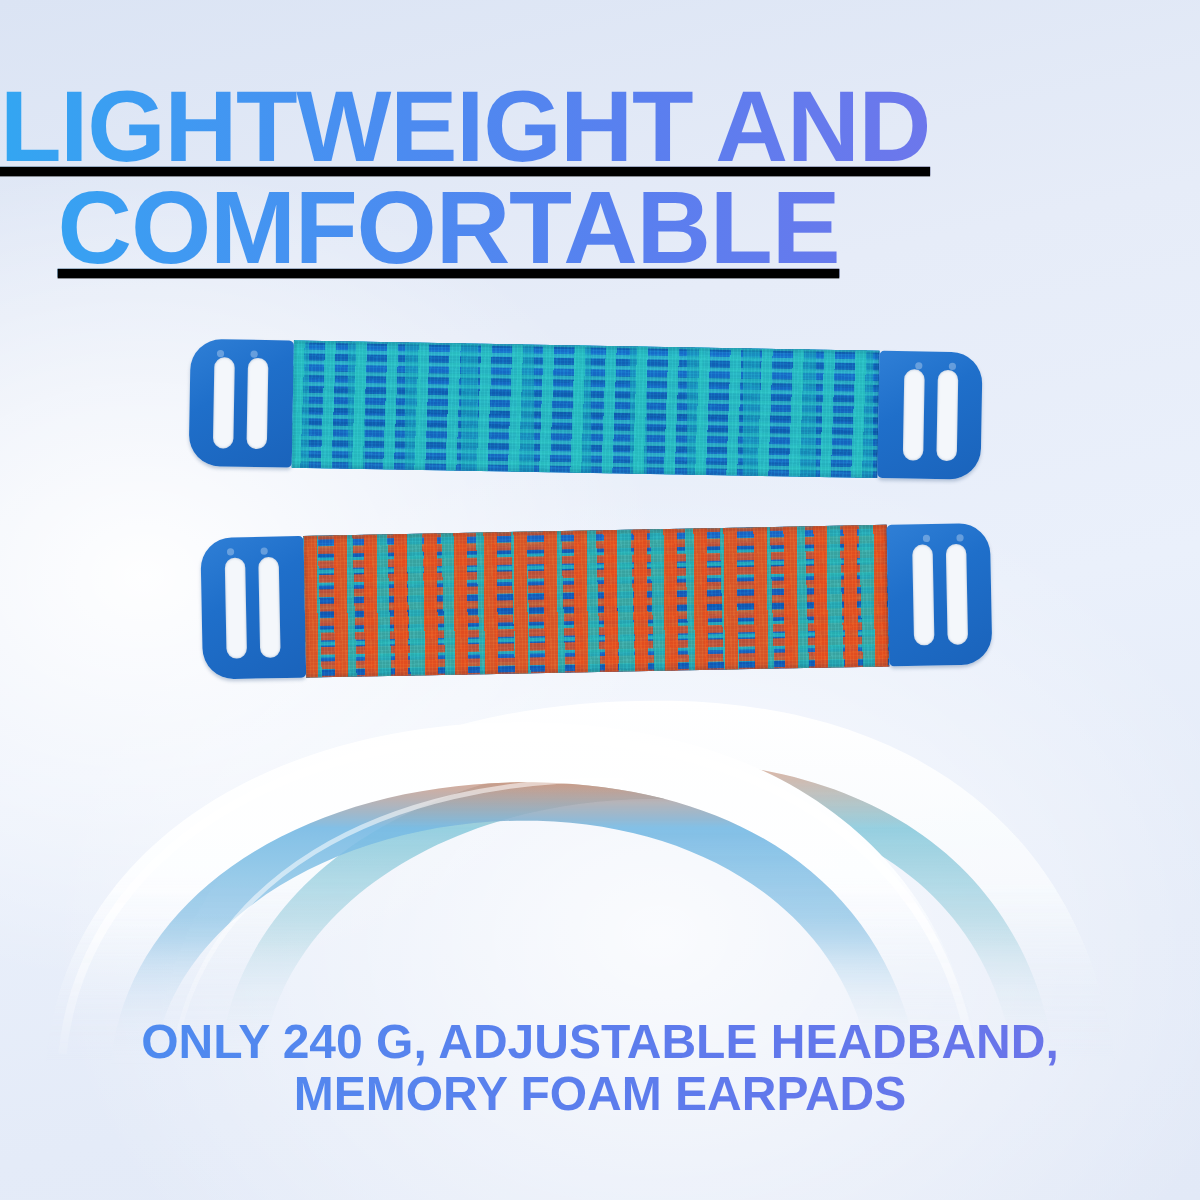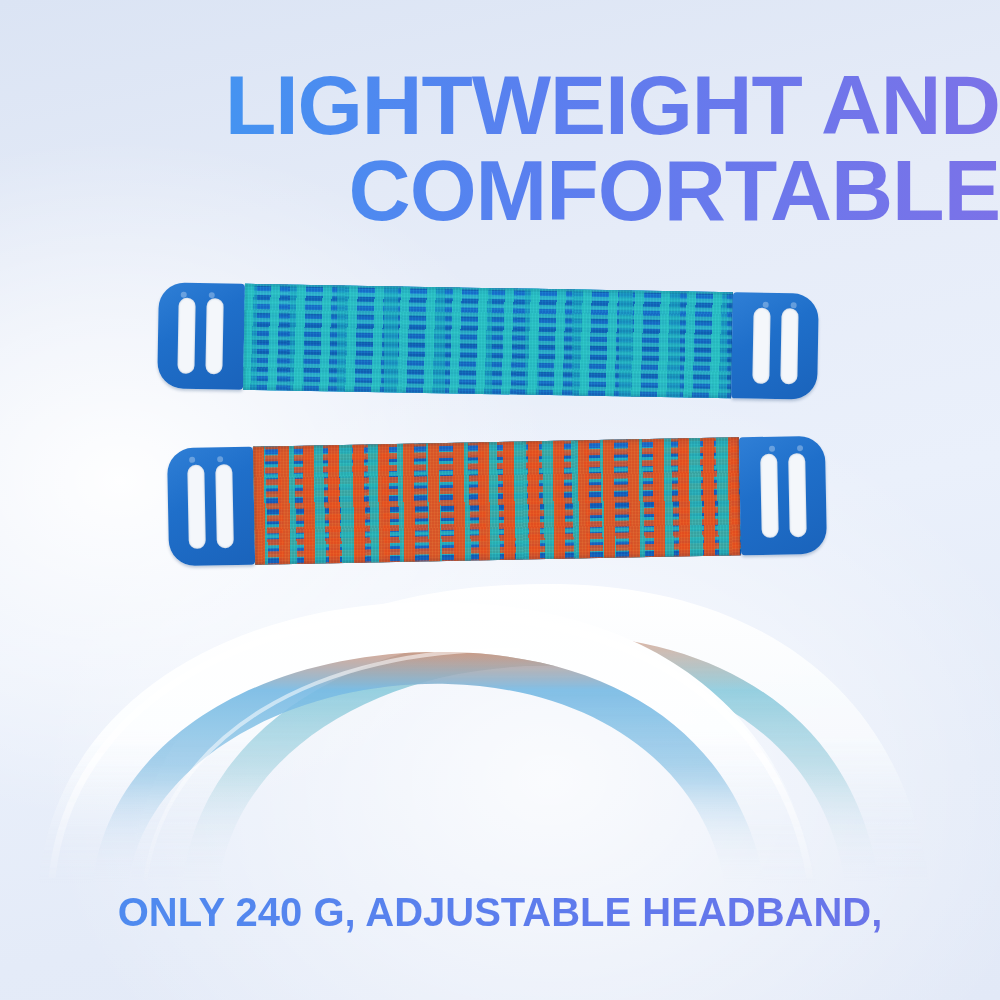--- a/index.html
+++ b/index.html
@@ -12,22 +12,22 @@
     position:relative;width:1000px;height:1000px;overflow:hidden;
     background:
       radial-gradient(ellipse 70% 55% at 12% 48%, rgba(255,255,255,.95) 0%, rgba(255,255,255,0) 62%),
       radial-gradient(ellipse 75% 60% at 55% 78%, rgba(255,255,255,.80) 0%, rgba(255,255,255,0) 68%),
       linear-gradient(168deg,#dbe4f4 0%,#e6ecf8 30%,#eaf0fb 55%,#e4ebf8 80%,#e2e9f7 100%);
   }
 
   
   .headline{
     position:absolute;left:0;right:0;top:66px;
-    text-align:right;line-height:.95;
-    font-weight:700;font-size:84px;letter-spacing:-1px;
+    text-align:left;line-height:.95;
+    font-weight:700;font-size:84px;letter-spacing:-1px;text-decoration:underline;
     -webkit-font-smoothing:antialiased;
   }
   .headline .ln{
     display:block;white-space:nowrap;
     background-image:linear-gradient(90deg,#33a6f2 0%,#3f9af2 14%,#4c8bf0 34%,#5a7fef 54%,#6a78ec 74%,#7b72e8 100%);
     -webkit-background-clip:text;background-clip:text;color:transparent;
     -webkit-text-fill-color:transparent;
   }
   .headline .ln.l2{font-size:86px;margin-top:4px;padding-left:48px;}
 
@@ -203,15 +203,16 @@
         <path d="M92,330 C104,182 262,88 450,92 C624,96 742,182 766,330 L726,330 C706,206 594,128 448,124 C288,120 138,206 128,330 Z" fill="url(#fabA)"></path>
 
         <path d="M52,318 C70,146 244,48 452,54 C646,60 782,154 810,318" fill="none" stroke="#ffffff" stroke-opacity=".9" stroke-width="7"></path>
         <path d="M144,330 C160,174 318,86 520,90" fill="none" stroke="#ffffff" stroke-opacity=".55" stroke-width="4"></path>
       </g>
     </svg>
   </div>
 
   <div class="caption">
     <span class="ln">ONLY 240 G, ADJUSTABLE HEADBAND,</span>
+    <span class="ln">MEMORY FOAM EARPADS</span>
   </div>
 
 </div>
 
 </body></html>

